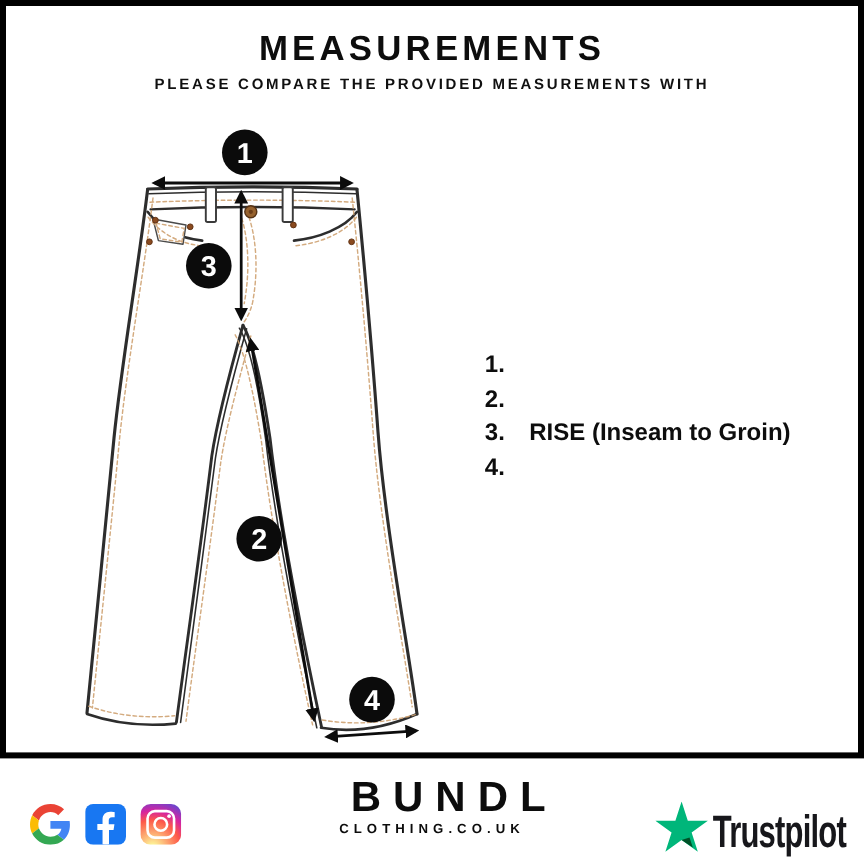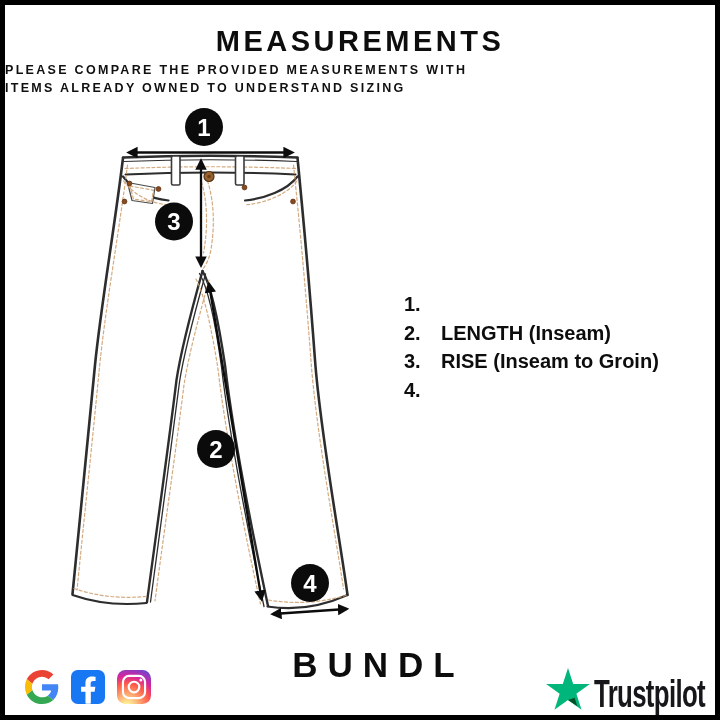--- a/index.html
+++ b/index.html
@@ -1,22 +1,22 @@
 <!DOCTYPE html>
 <html><head>
 <meta charset="utf-8">
 <style>
   * { margin:0; padding:0; box-sizing:border-box; }
   html,body { width:720px; height:720px; }
   body { background:#ffffff; font-family:"Liberation Sans", sans-serif; overflow:hidden; }
-  .canvas { position:relative; width:720px; height:720px; background:#fff; border:5px solid #000; }
+  .canvas { position:relative; width:720px; height:632px; background:#fff; border:5px solid #000; }
 
   .title { position:absolute; top:20px; left:0; right:0; text-align:center;
            font-size:29px; font-weight:700; letter-spacing:3.5px; color:#0d0d0d; }
-  .sub   { position:absolute; left:0; right:0; text-align:left;
+  .sub   { position:absolute; left:0; right:0; text-align:center;
            font-size:12.5px; font-weight:700; letter-spacing:2.3px; color:#101010; }
   .sub1  { top:58px; }
   .sub2  { top:76px; }
 
   .jeans { position:absolute; left:50px; top:100px; width:320px; height:525px; }
 
   .legend { position:absolute; left:399px; top:288px; list-style:none; }
   .legend li { display:flex; height:28.6px; font-size:20px; font-weight:700; color:#0d0d0d; }
   .legend .num { width:37px; flex:0 0 37px; }
 
@@ -35,21 +35,20 @@
 
   .marker-num { font-family:"Liberation Sans", sans-serif; font-size:24px; font-weight:700; fill:#ffffff; }
 </style>
 </head>
 <body>
 
 <div class="canvas">
 
   <div class="title">MEASUREMENTS</div>
   <div class="sub sub1">PLEASE COMPARE THE PROVIDED MEASUREMENTS WITH</div>
-  <div class="sub sub2">ITEMS ALREADY OWNED TO UNDERSTAND SIZING</div>
 
   <svg class="jeans" viewBox="0 0 320 525" xmlns="http://www.w3.org/2000/svg">
     <defs>
       <marker id="ah" viewBox="0 0 10 10" refX="7.5" refY="5" markerWidth="5" markerHeight="5" orient="auto-start-reverse">
         <path d="M0 0 L10 5 L0 10 z" fill="#0c0c0c"></path>
       </marker>
     </defs>
 
     <g stroke="#2d2d2d" fill="none" stroke-linecap="round" stroke-linejoin="round">
 
@@ -135,21 +134,20 @@
       </g>
     </g>
   </svg>
 
   <ol class="legend">
     <li>
       <span class="num">1.</span>
     </li>
     <li>
       <span class="num">2.</span>
-      <span class="lab">LENGTH (Inseam)</span>
     </li>
     <li>
       <span class="num">3.</span>
       <span class="lab">RISE (Inseam to Groin)</span>
     </li>
     <li>
       <span class="num">4.</span>
     </li>
   </ol>
 
@@ -176,20 +174,21 @@
       </defs>
       <rect x="0" y="0" width="36" height="36" rx="9" fill="url(#igg)"></rect>
       <rect x="6.3" y="6.3" width="23.4" height="23.4" rx="6.5" fill="none" stroke="#ffffff" stroke-width="2.3"></rect>
       <circle cx="18" cy="18" r="5.6" fill="none" stroke="#ffffff" stroke-width="2.3"></circle>
       <circle cx="25.3" cy="10.7" r="1.6" fill="#ffffff"></circle>
     </svg>
   </div>
 
   <div class="brand">
     <div class="brand-name">BUNDL</div>
+    <div class="brand-domain">CLOTHING.CO.UK</div>
   </div>
 
   <div class="trustpilot">
     <svg class="tp-star" viewBox="0 0 100 96">
       <path fill="#00B67A" d="M50 0 L61.83 36.46 L100 36.46 L69.1 59 L80.9 95.5 L50 73 L19.1 95.5 L30.9 59 L0 36.46 L38.17 36.46 Z"></path>
       <path fill="#005128" d="M50 73 L65.1 68.2 L71.4 87.6 Z"></path>
     </svg>
     <span class="tp-label">Trustpilot</span>
   </div>
 

